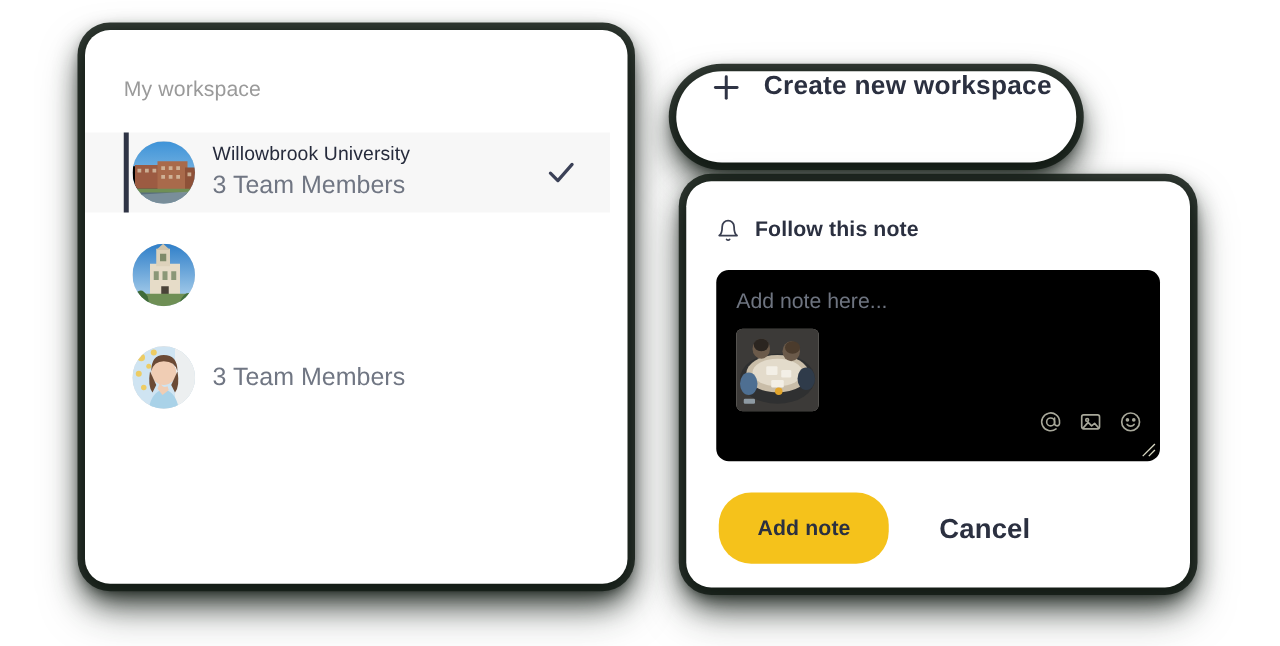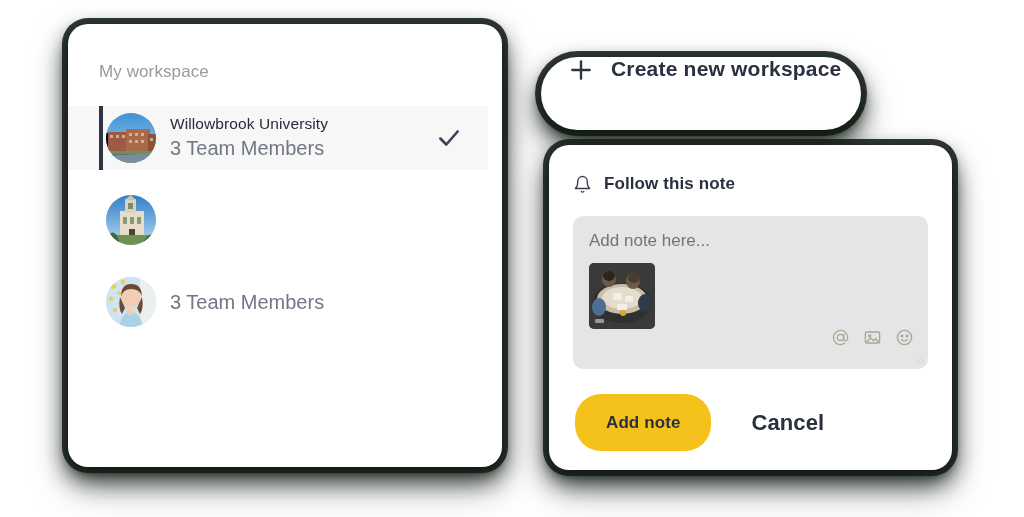--- a/index.html
+++ b/index.html
@@ -162,21 +162,21 @@
     font-size: 17px;
     font-weight: 700;
     color: #2b3040;
     letter-spacing: .1px;
   }
 
   #note-editor {
     position: relative;
     margin-top: 19px;
     height: 153px;
-    background: #e5e5e5;
+    background: #000000;
     border-radius: 10px;
     padding: 15px 16px 0 16px;
     cursor: text;
   }
   .note-placeholder {
     font-size: 17px;
     color: #6e7480;
     font-weight: 400;
   }
   .note-attachment {

